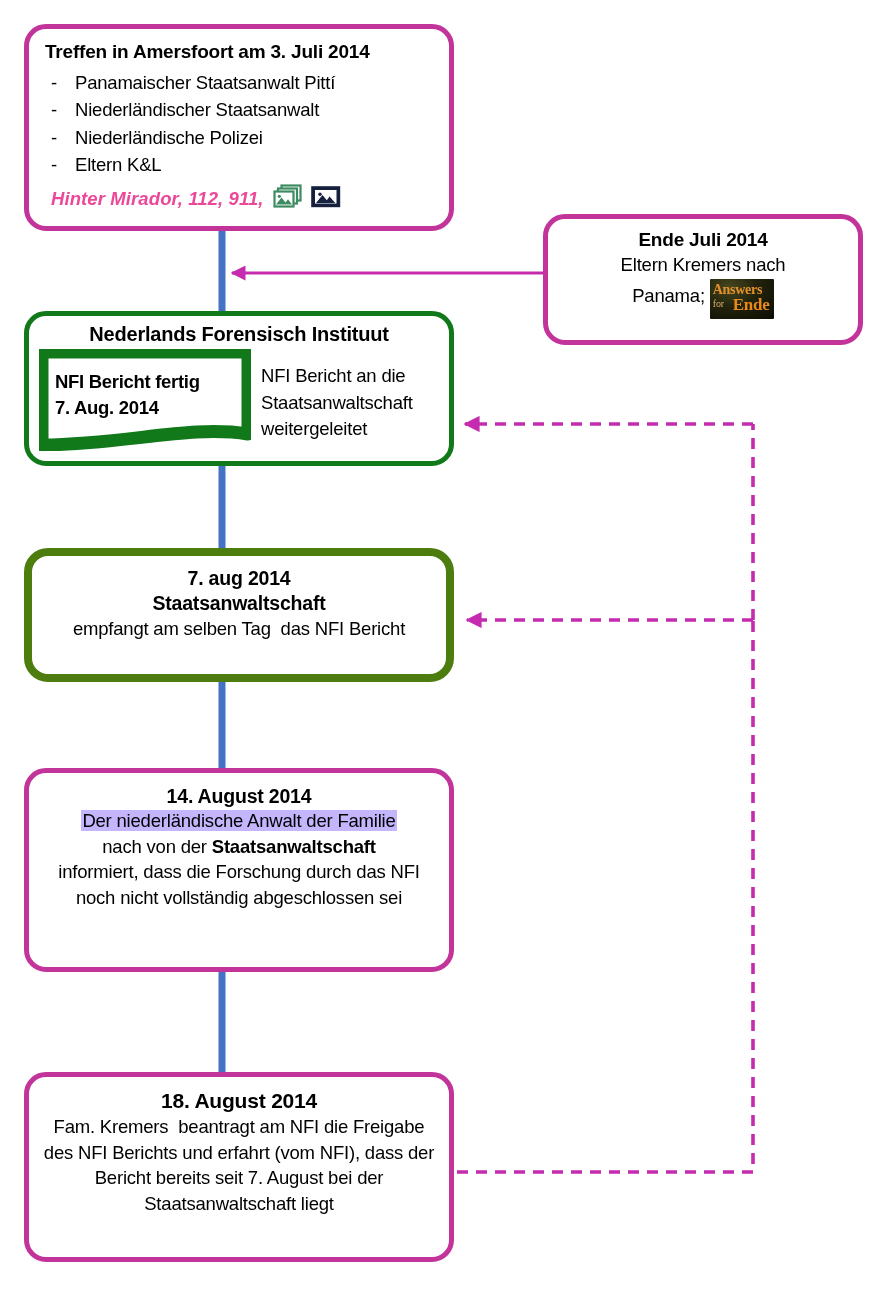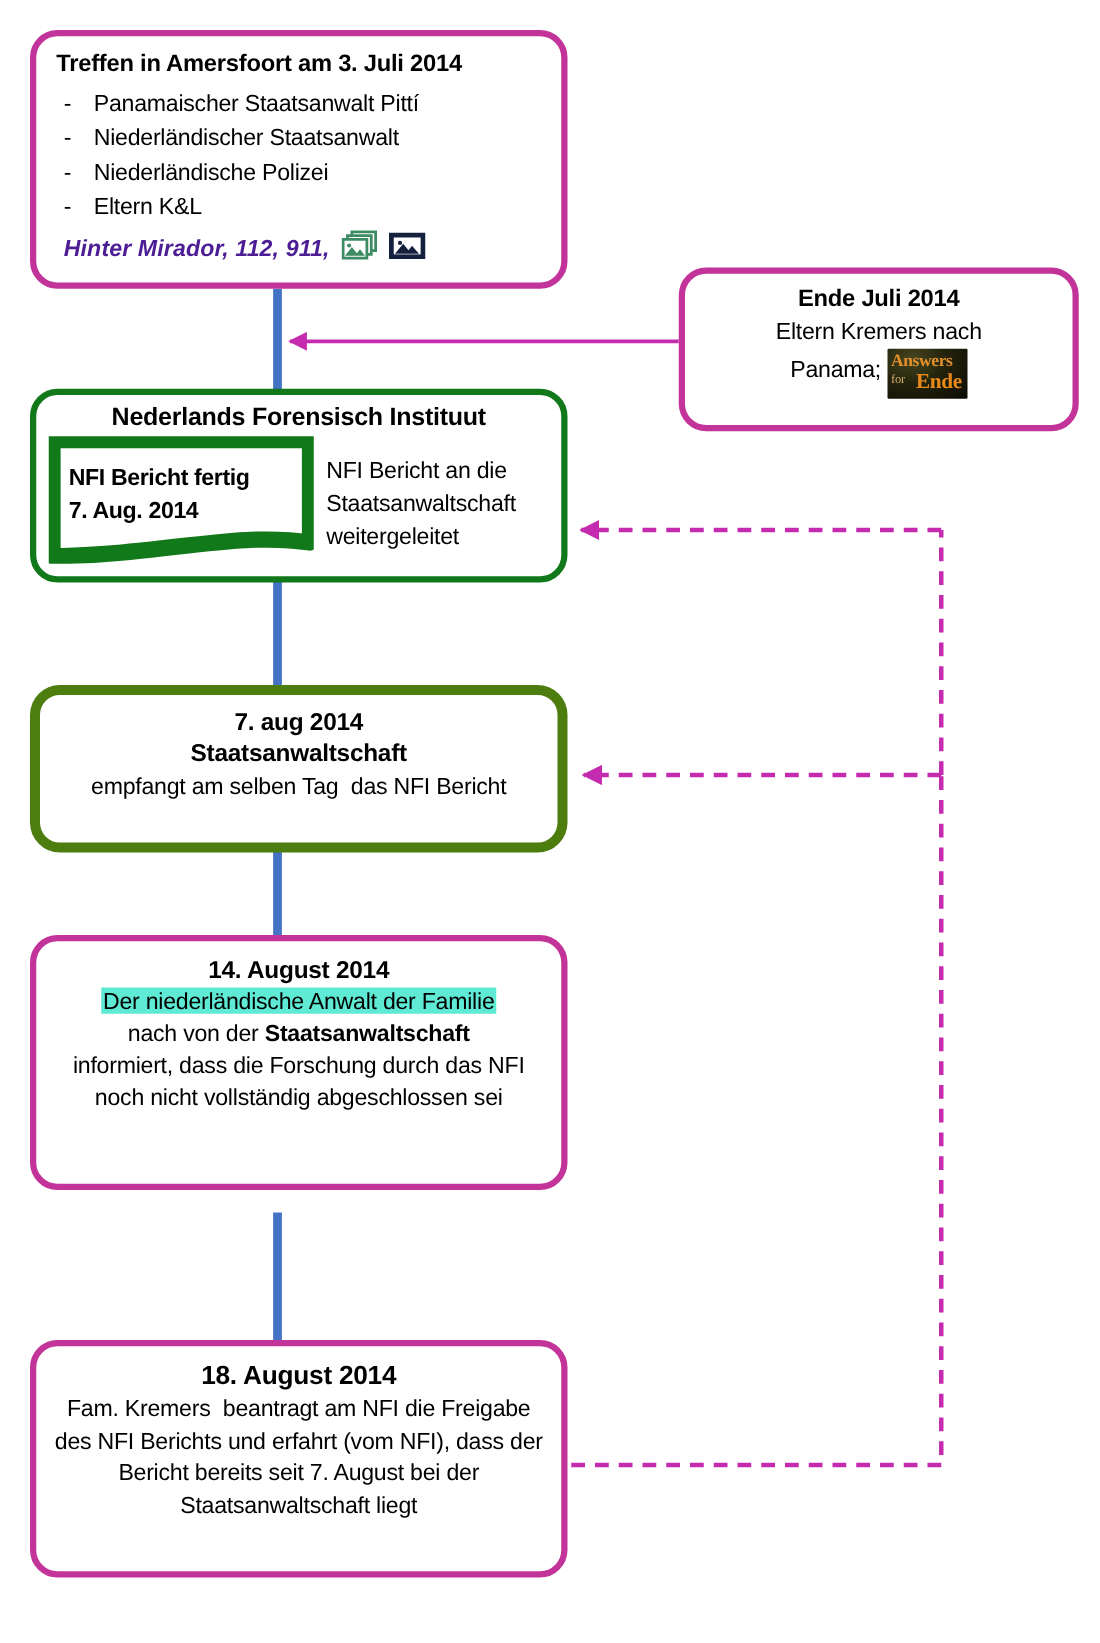--- a/index.html
+++ b/index.html
@@ -84,21 +84,21 @@
     letter-spacing: -0.2px;
   }
   .bullet-dash {
     width: 32px;
     flex: 0 0 32px;
     text-align: left;
     padding-left: 8px;
     box-sizing: border-box;
   }
   .note-red {
-    color: #4c1d95;
+    color: #ec4899;
     font-weight: bold;
     font-style: italic;
     font-size: 18.5px;
     margin-top: 6px;
     margin-left: 8px;
     display: flex;
     align-items: center;
     gap: 9px;
     letter-spacing: 0.1px;
   }
@@ -209,31 +209,31 @@
   }
   #box-aug7 .node-body {
     font-size: 18.5px;
     line-height: 1.35;
     white-space: pre-wrap;
     text-align: center;
   }
 
   
   #box-aug14 {
-    left: 24px; top: 748px;
+    left: 24px; top: 768px;
     width: 430px; height: 204px;
     padding: 11px 10px 0 10px;
   }
   #box-aug14 .node-title { font-size: 19.5px; }
   #box-aug14 .node-body {
     font-size: 18.5px;
     line-height: 1.38;
   }
   .hl-yellow {
-    background: #5eead4;
+    background: #c4b5fd;
     padding: 0 1px;
     text-align: center;
   }
   .b { font-weight: bold; }
 
   
   #box-aug18 {
     left: 24px; top: 1072px;
     width: 430px; height: 190px;
     padding: 11px 10px 0 10px;

